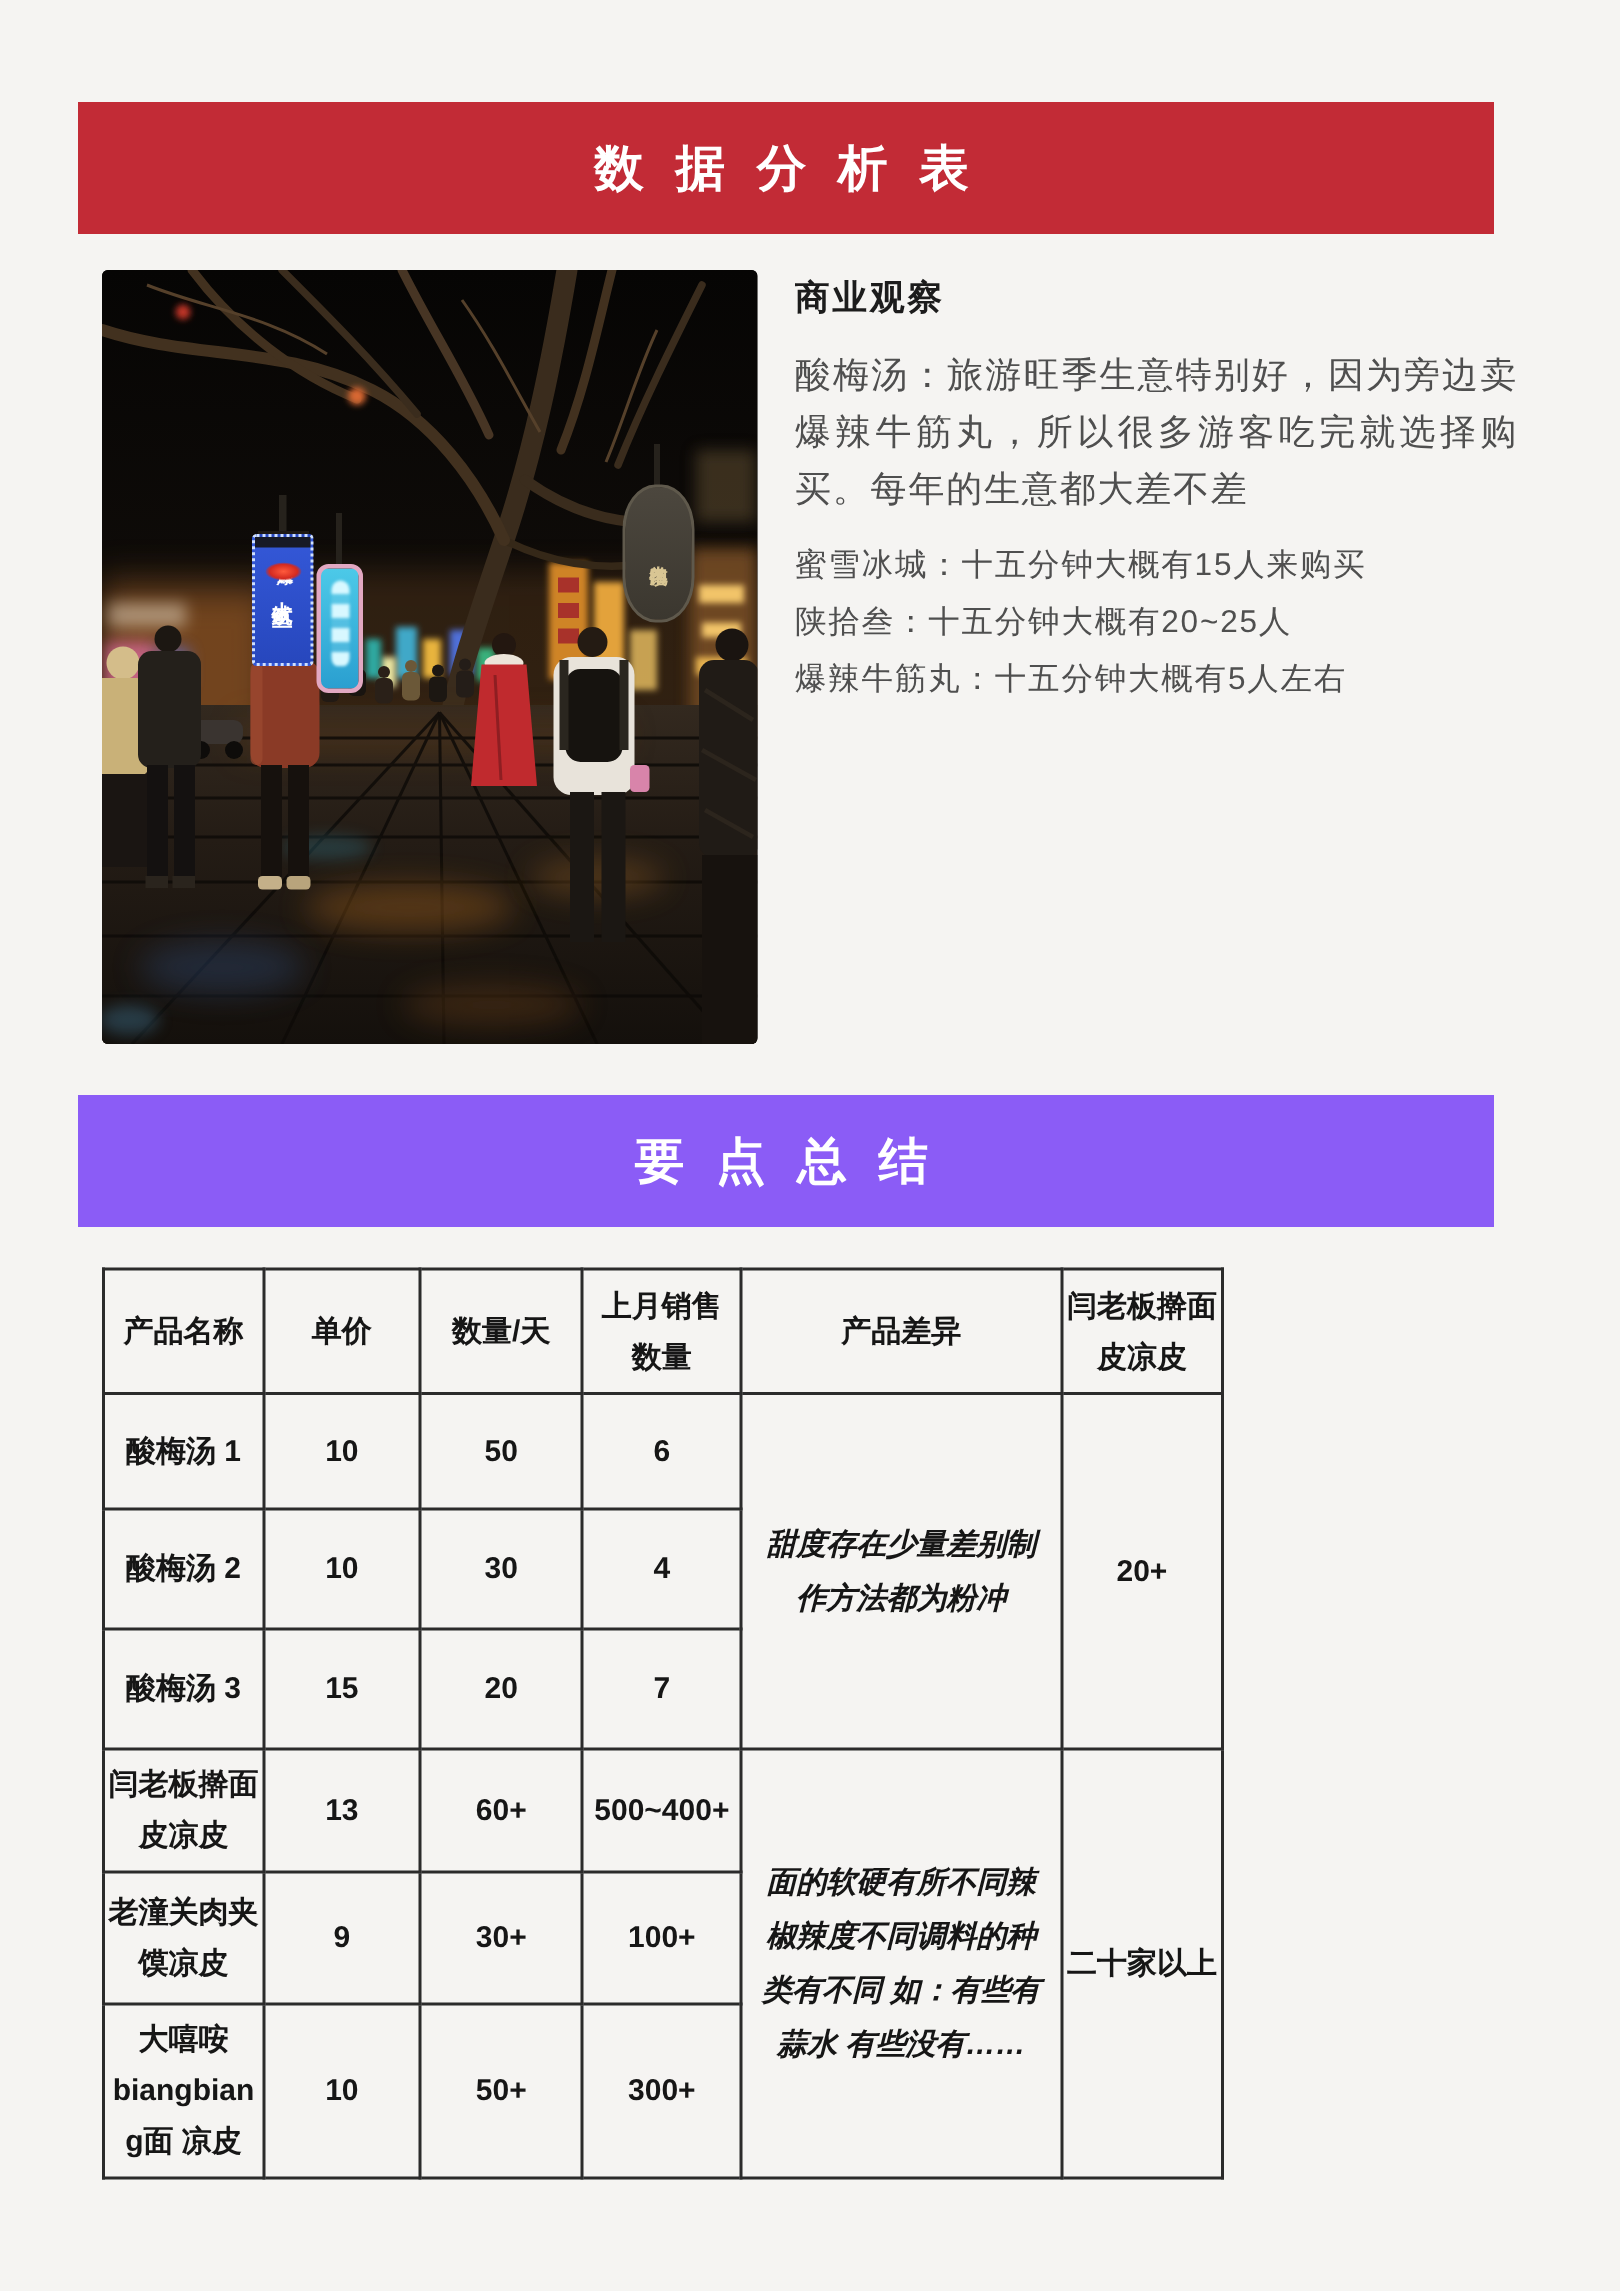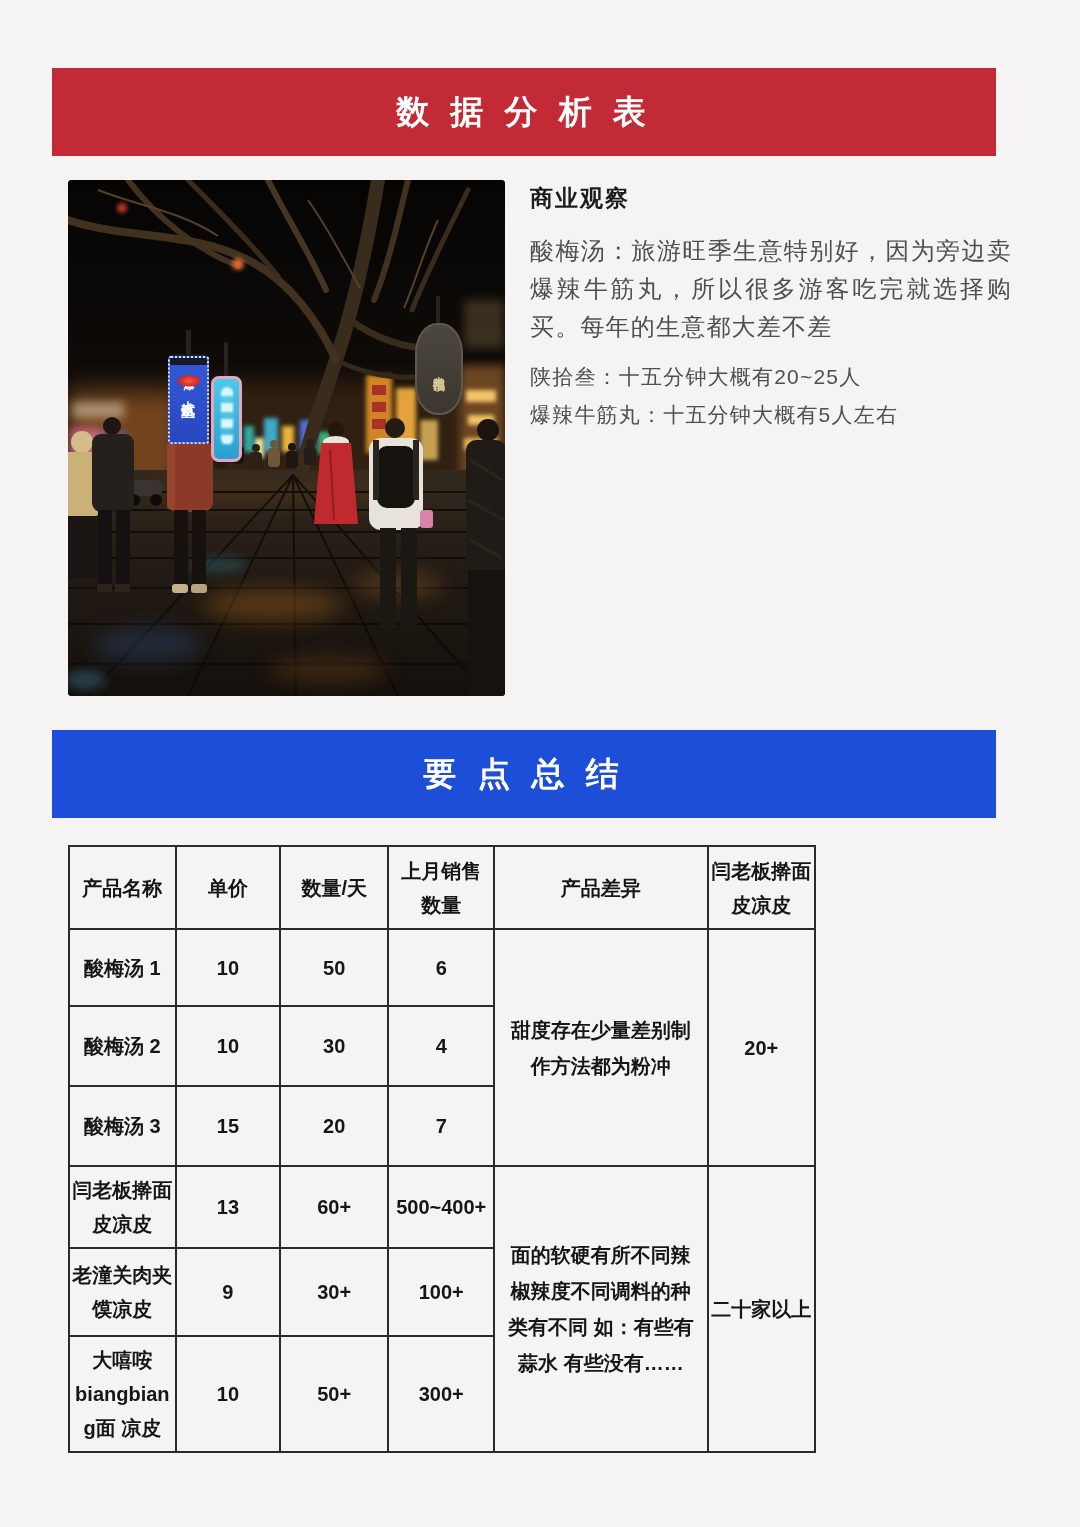--- a/index.html
+++ b/index.html
@@ -4,21 +4,21 @@
 <style>
   html,body{margin:0;padding:0;background:#dcdcdc;}
   .page{position:relative;width:1080px;height:1527px;margin:0 auto;background:#f5f4f2;
         font-family:"Liberation Sans","DejaVu Sans",sans-serif;overflow:hidden;}
 
   
   .banner{position:absolute;left:52px;width:944px;height:88px;display:flex;
           align-items:center;justify-content:center;color:#ffffff;
           font-size:33px;font-weight:bold;letter-spacing:6px;}
   .banner-red{top:68px;background:#c22b36;}
-  .banner-dark{top:730px;background:#1d4ed8;}
+  .banner-dark{top:730px;background:#8b5cf6;}
 
   
   .photo{position:absolute;left:68px;top:180px;width:437px;height:516px;
          border-radius:4px;overflow:hidden;background:#0d0a08;}
   .photo svg{position:absolute;left:0;top:0;}
   .vsign{position:absolute;display:flex;flex-direction:column;align-items:center;}
   .vtext{writing-mode:vertical-rl;text-orientation:upright;font-weight:bold;line-height:1;}
   .sign-blue{left:100px;top:176px;width:41px;height:88px;z-index:3;
              background:linear-gradient(180deg,#3458d8 0%,#2747bd 100%);
              border:2px dotted #cfe0ff;border-radius:3px;box-sizing:border-box;padding-top:3px;}
@@ -47,21 +47,21 @@
   .obs-line{font-size:21px;color:#4f4f4f;line-height:38px;letter-spacing:1.2px;}
   .obs-note{margin-top:22px;font-size:21px;font-weight:bold;color:#151515;
             line-height:37px;letter-spacing:1px;text-align:center;}
 
   
   .table-wrap{position:absolute;left:68px;top:845px;width:748px;}
   table.summary{width:100%;border-collapse:collapse;table-layout:fixed;}
   .summary th,.summary td{border:2px solid #2b2b2b;text-align:center;vertical-align:middle;
             font-size:20px;font-weight:bold;color:#161616;line-height:34px;padding:6px 2px;
             overflow-wrap:break-word;}
-  .summary td.diff{line-height:36px;padding:6px 12px;}
+  .summary td.diff{line-height:36px;padding:6px 12px;font-style:italic;}
   tr.h-head{height:83px;} tr.h1{height:77px;} tr.h2{height:80px;margin-left:20px;} tr.h3{height:80px;}
   tr.h4{height:82px;} tr.h5{height:88px;} tr.h6{height:115px;}
 </style>
 </head>
 <body>
 
 <div class="page">
 
   <div class="banner banner-red">
     <span>数 据 分 析 表</span>
@@ -259,20 +259,21 @@
       <div class="glow"></div>
     </div>
     <div class="vsign sign-lantern">
       <span class="vtext t">羊肉泡馍</span>
     </div>
   </div>
 
   <div class="obs">
     <h2 class="obs-title">商业观察</h2>
     <p class="obs-lead">酸梅汤：旅游旺季生意特别好，因为旁边卖爆辣牛筋丸，所以很多游客吃完就选择购买。每年的生意都大差不差</p>
+    <div class="obs-line">蜜雪冰城：十五分钟大概有15人来购买</div>
     <div class="obs-line">陕拾叁：十五分钟大概有20~25人</div>
     <div class="obs-line">爆辣牛筋丸：十五分钟大概有5人左右</div>
   </div>
 
   <div class="banner banner-dark">
     <span>要 点 总 结</span>
   </div>
 
   <div class="table-wrap">
     <table class="summary">

